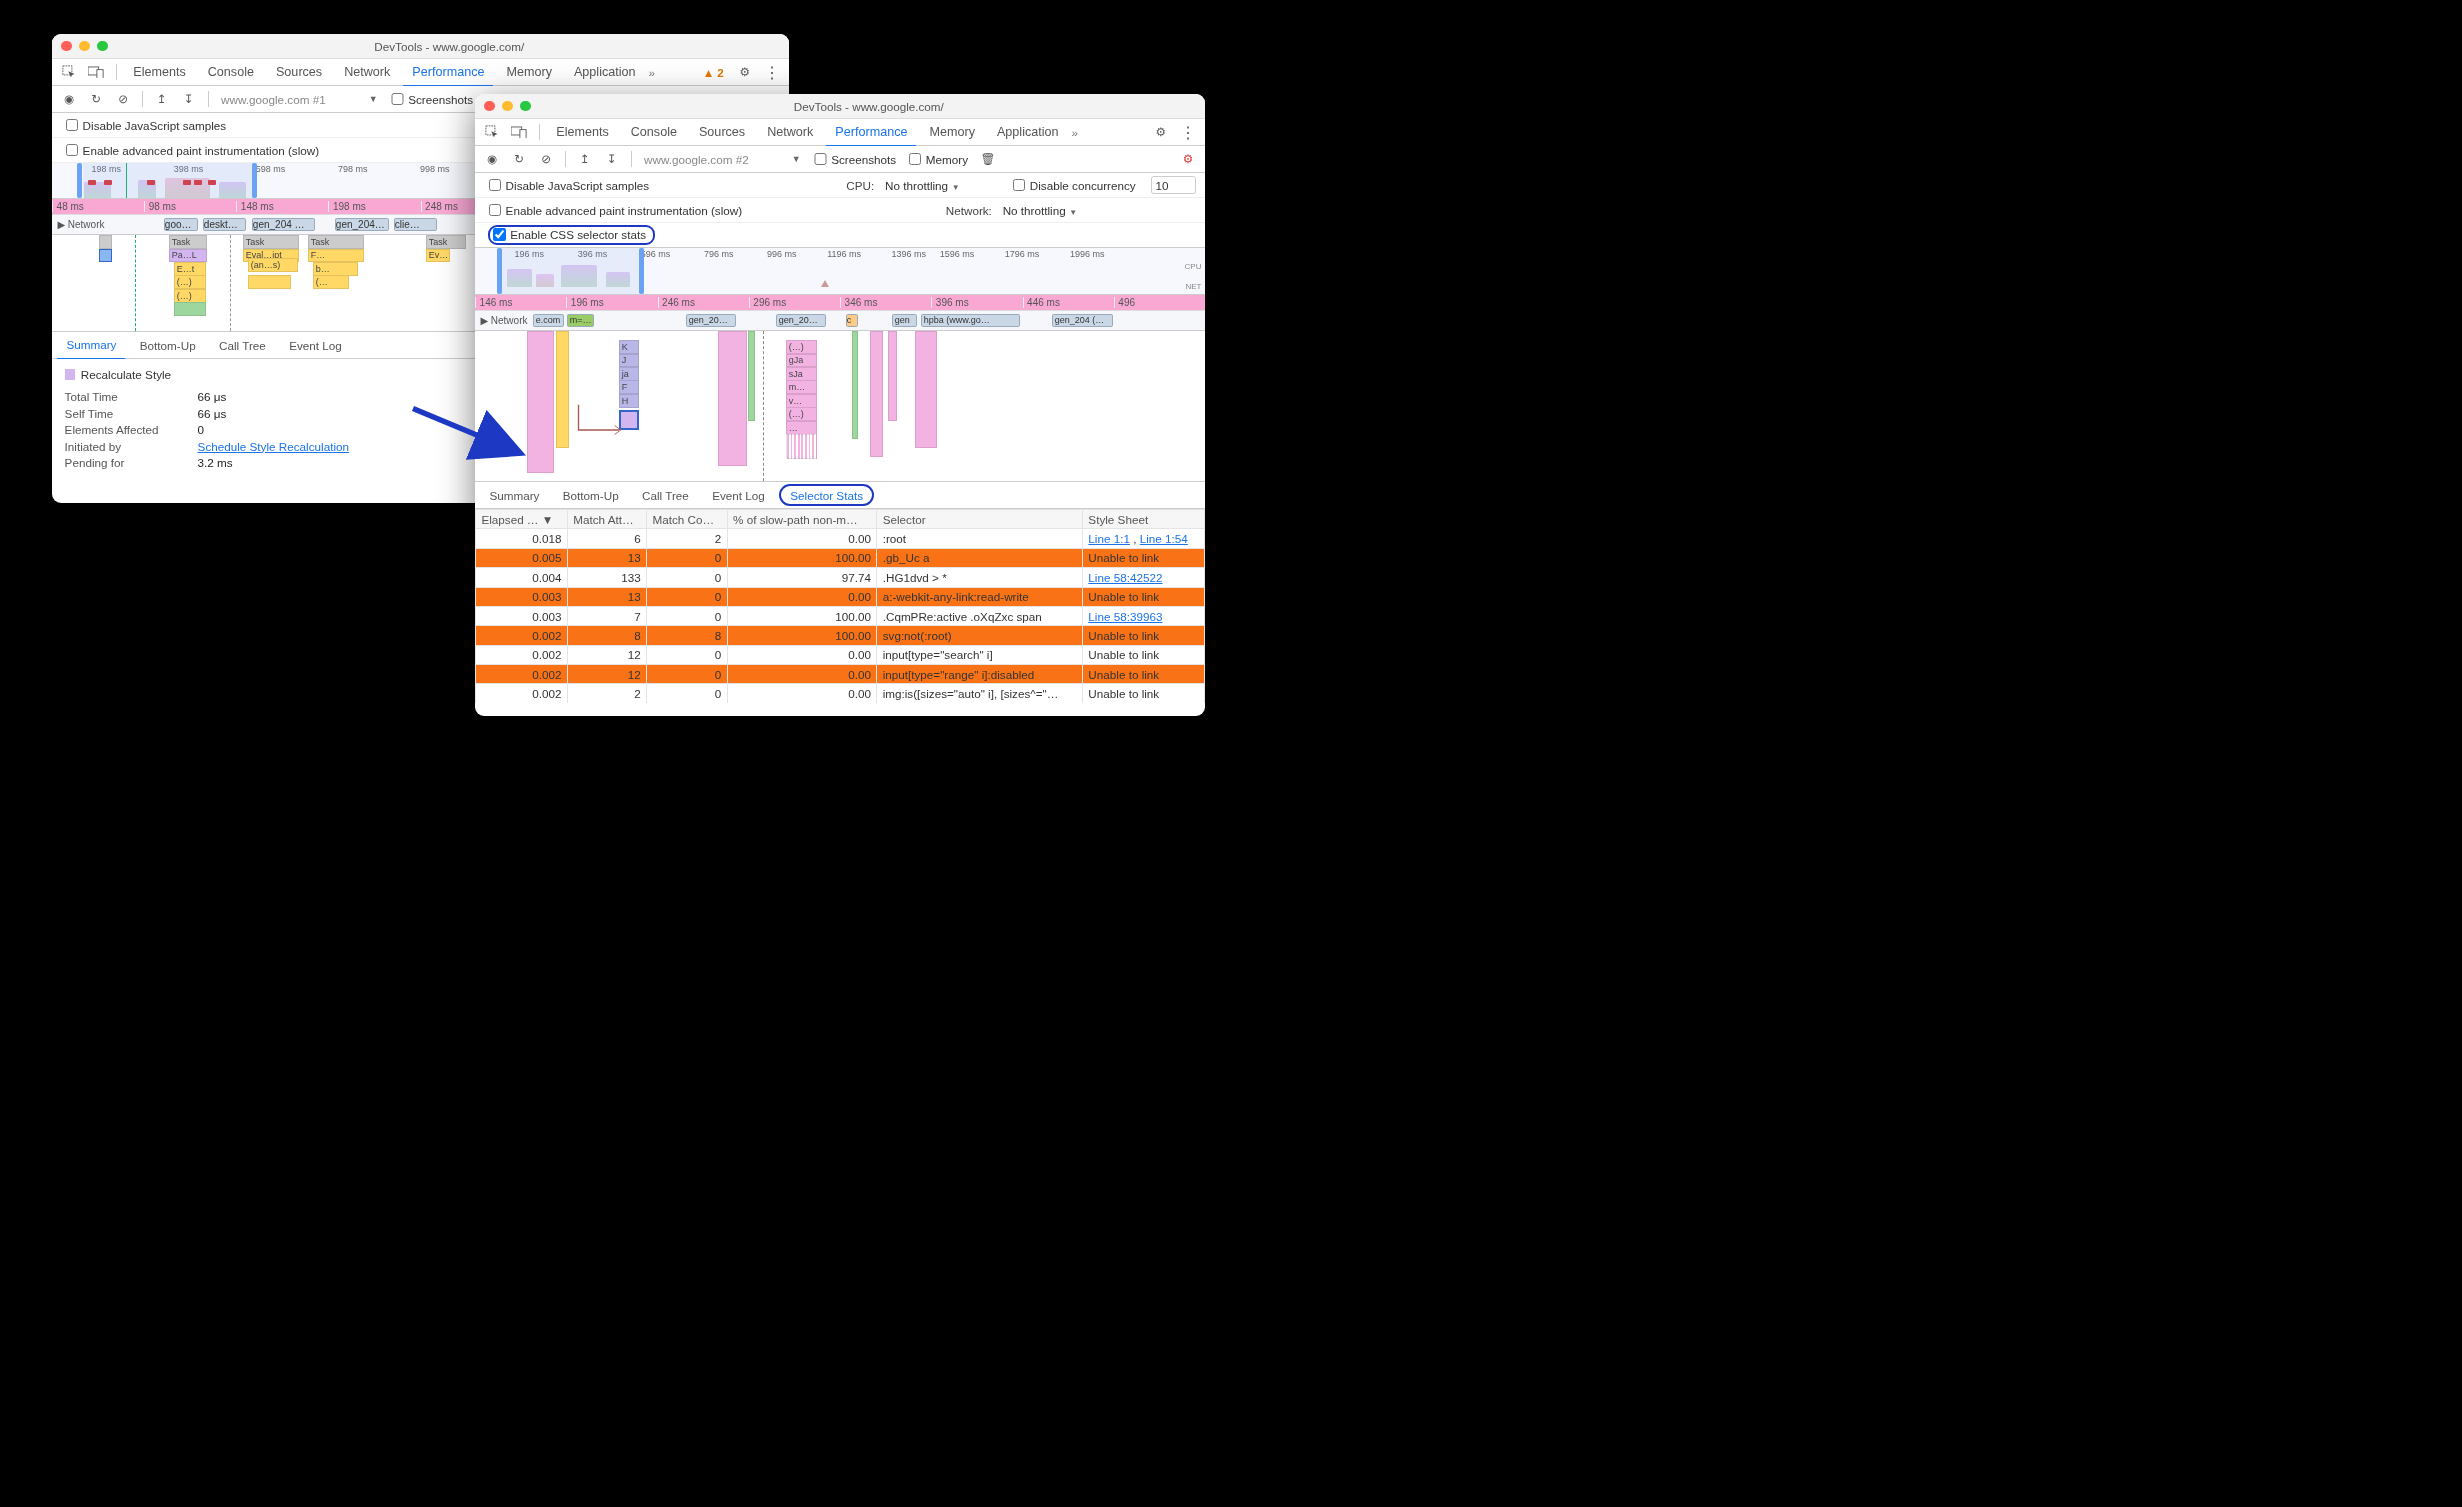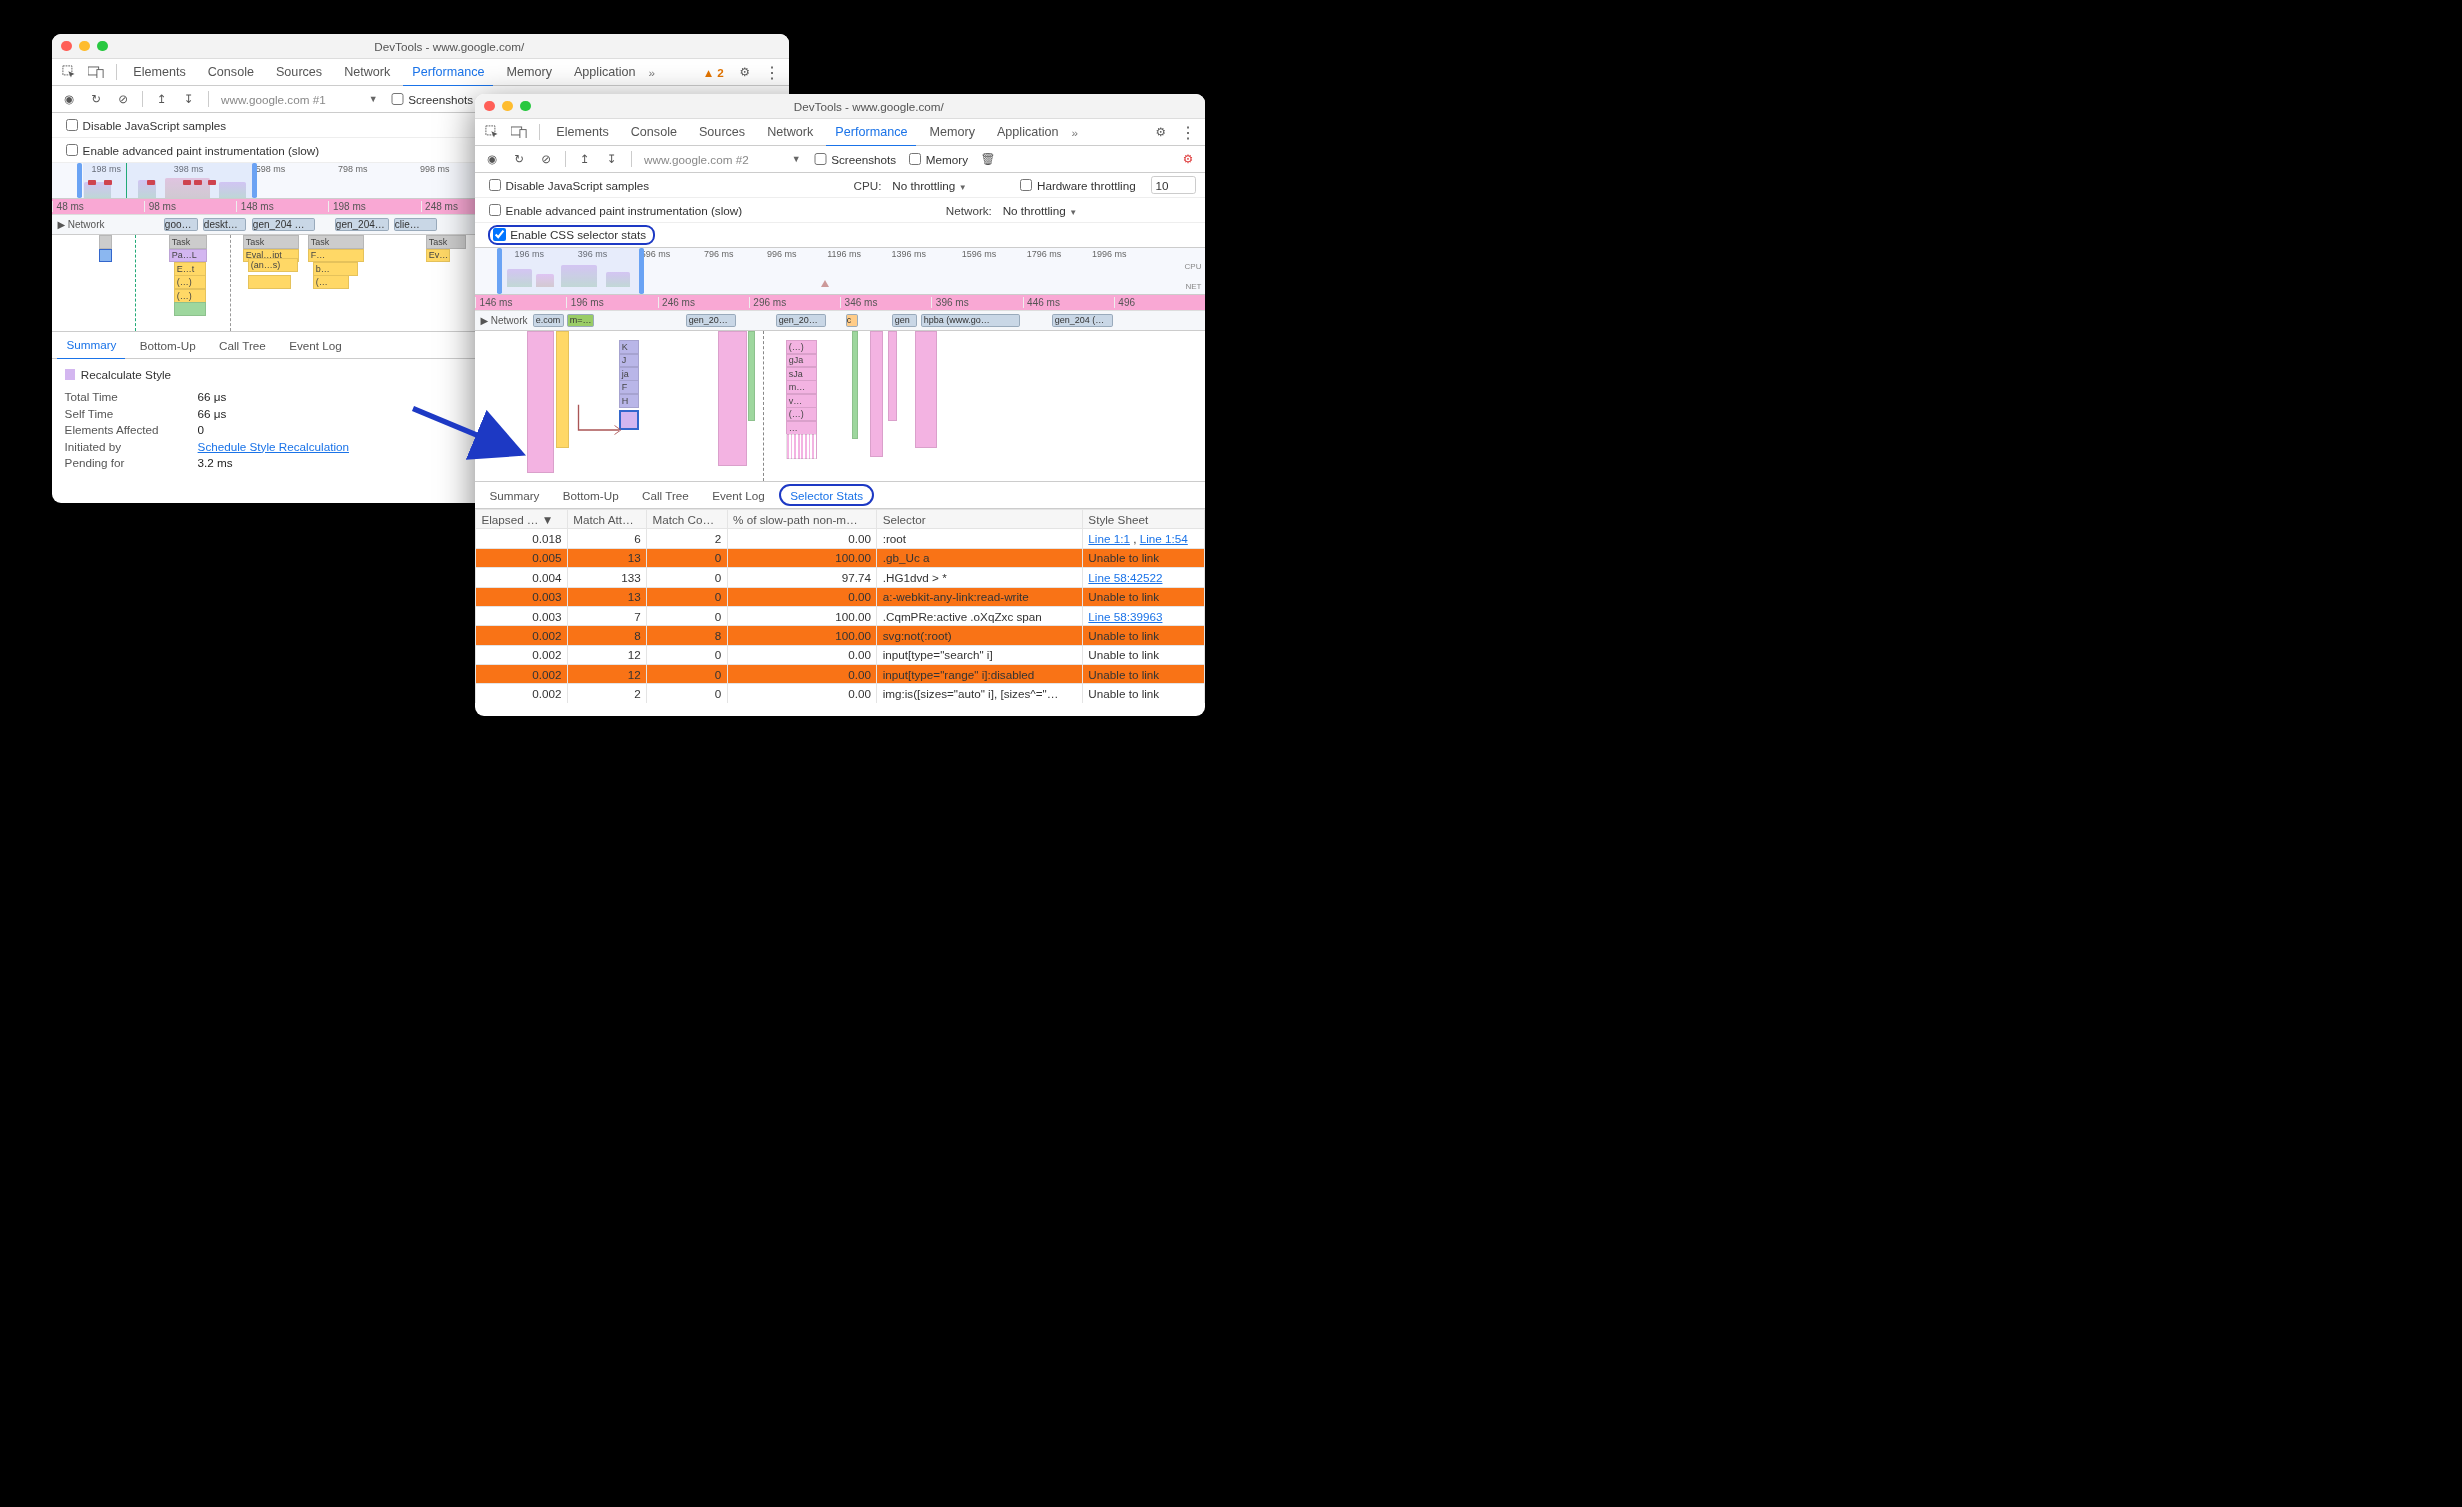--- a/index.html
+++ b/index.html
@@ -448,21 +448,21 @@
     <label class="chk">
         <input type="checkbox" style="">
         <span>Disable JavaScript samples</span>
       </label>
     <div class="spacer"></div>
     <span class="lbl">CPU:</span>
     <span class="val caret-sm">No throttling</span>
     <div style="width:27px"></div>
     <label class="chk">
         <input type="checkbox" style="">
-        <span>Hardware throttling</span>
+        <span>Disable concurrency</span>
       </label>
     <div class="hwinput">
         <span>10</span>
       </div>
   </div>
   <div class="settings-row">
     <label class="chk">
         <input type="checkbox" style="">
         <span>Enable advanced paint instrumentation (slow)</span>
       </label>
@@ -482,21 +482,21 @@
 
   <div class="timeline-overview" style="height:47px">
     <div class="ruler">
       <span style="margin-left:36px">196 ms</span>
       <span style="margin-left:30px">396 ms</span>
       <span style="margin-left:30px">596 ms</span>
       <span style="margin-left:30px">796 ms</span>
       <span style="margin-left:30px">996 ms</span>
       <span style="margin-left:27px">1196 ms</span>
       <span style="margin-left:27px">1396 ms</span>
-      <span style="margin-left:32px">1596 ms</span>
+      <span style="margin-left:10px">1596 ms</span>
       <span style="margin-left:27px">1796 ms</span>
       <span style="margin-left:27px">1996 ms</span>
     </div>
     <div style="position:absolute;right:3.6px;top:14.4px;font-size:8px;color:#888">CPU</div>
     <div style="position:absolute;right:3.6px;top:34px;font-size:8px;color:#888">NET</div>
     <div class="ov-waves" style="height:25px;bottom:7.2px">
       <div class="wave" style="left:27px;width:25px;height:18px"></div>
       <div class="wave" style="left:56px;width:18px;height:12.6px;background:linear-gradient(#e8b7f0,#d6c0b8)"></div>
       <div class="wave" style="left:81px;width:36px;height:21.6px"></div>
       <div class="wave" style="left:126px;width:23.4px;height:14.4px"></div>

